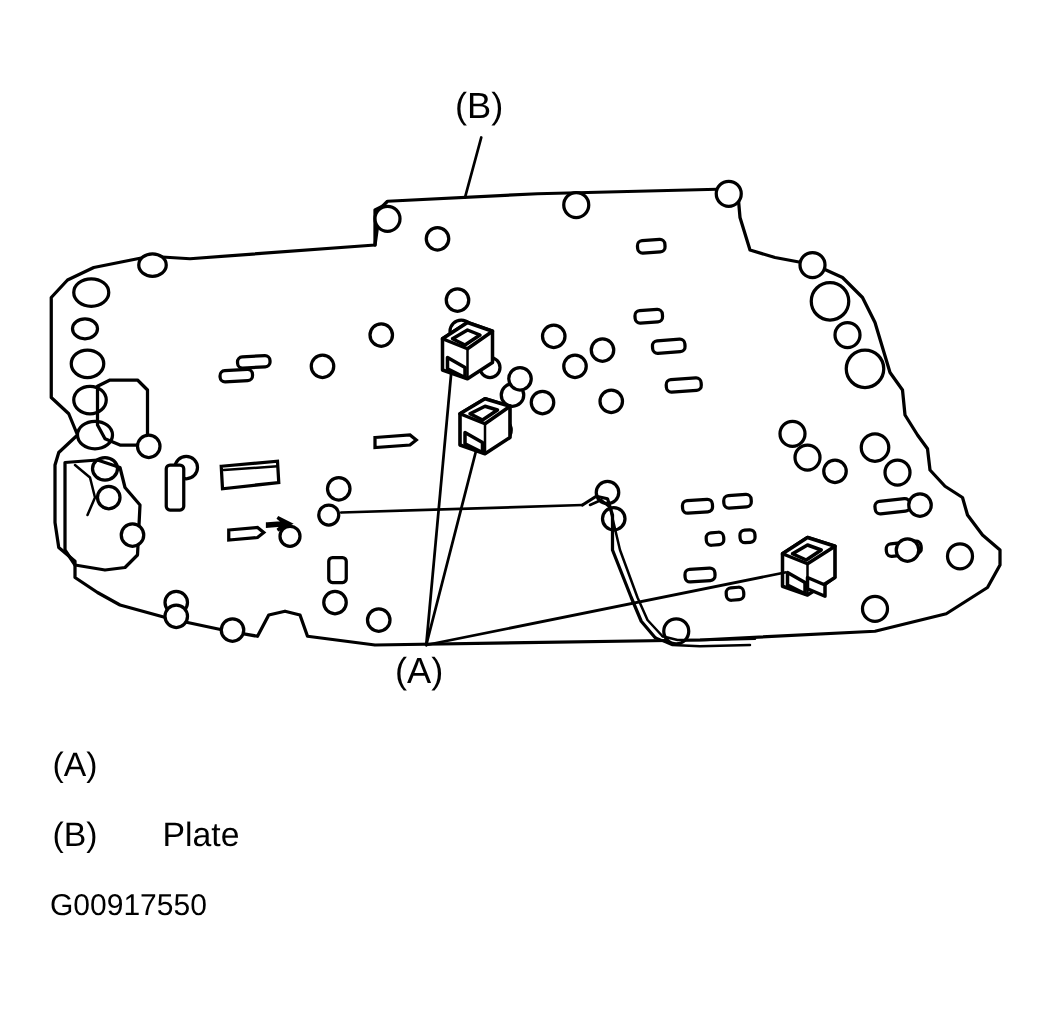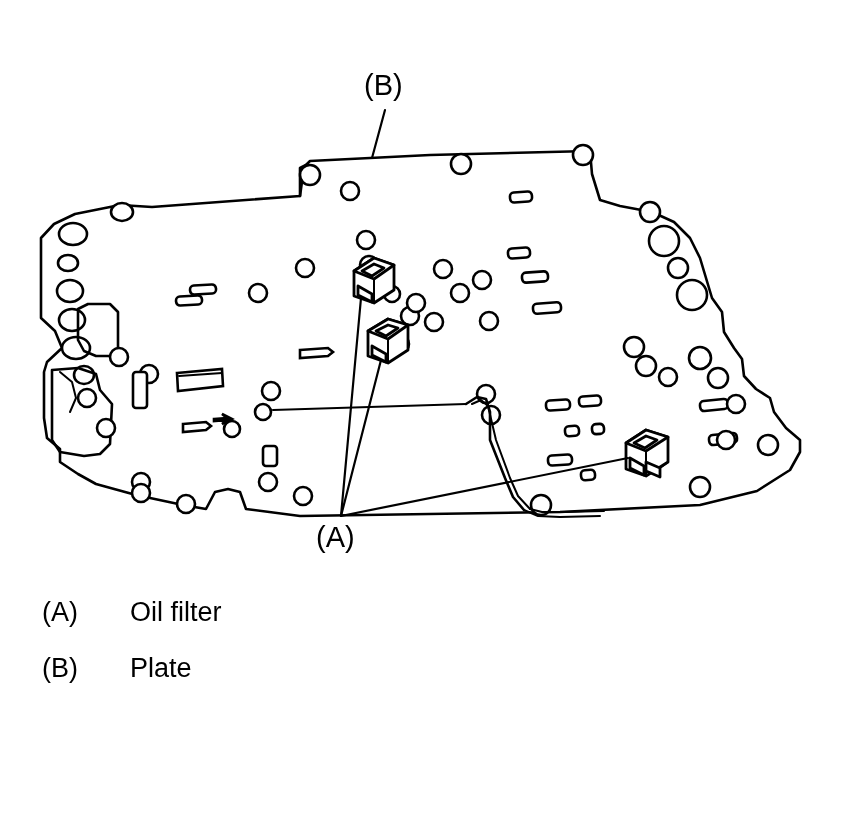--- a/index.html
+++ b/index.html
@@ -304,22 +304,22 @@
     </g>
 
   </svg>
 
   <div class="callout" id="callout-b">(B)</div>
 
   <div class="callout" id="callout-a">(A)</div>
 
   <div class="legend-row" id="legend-row-a">
     <span class="legend-key">(A)</span>
-    <span class="legend-label">Oil filter</span>
   </div>
 
   <div class="legend-row" id="legend-row-b">
     <span class="legend-key">(B)</span>
     <span class="legend-label">Plate</span>
   </div>
 
+  <div id="figure-code">G00917550</div>
 
 </div>
 
 </body></html>

